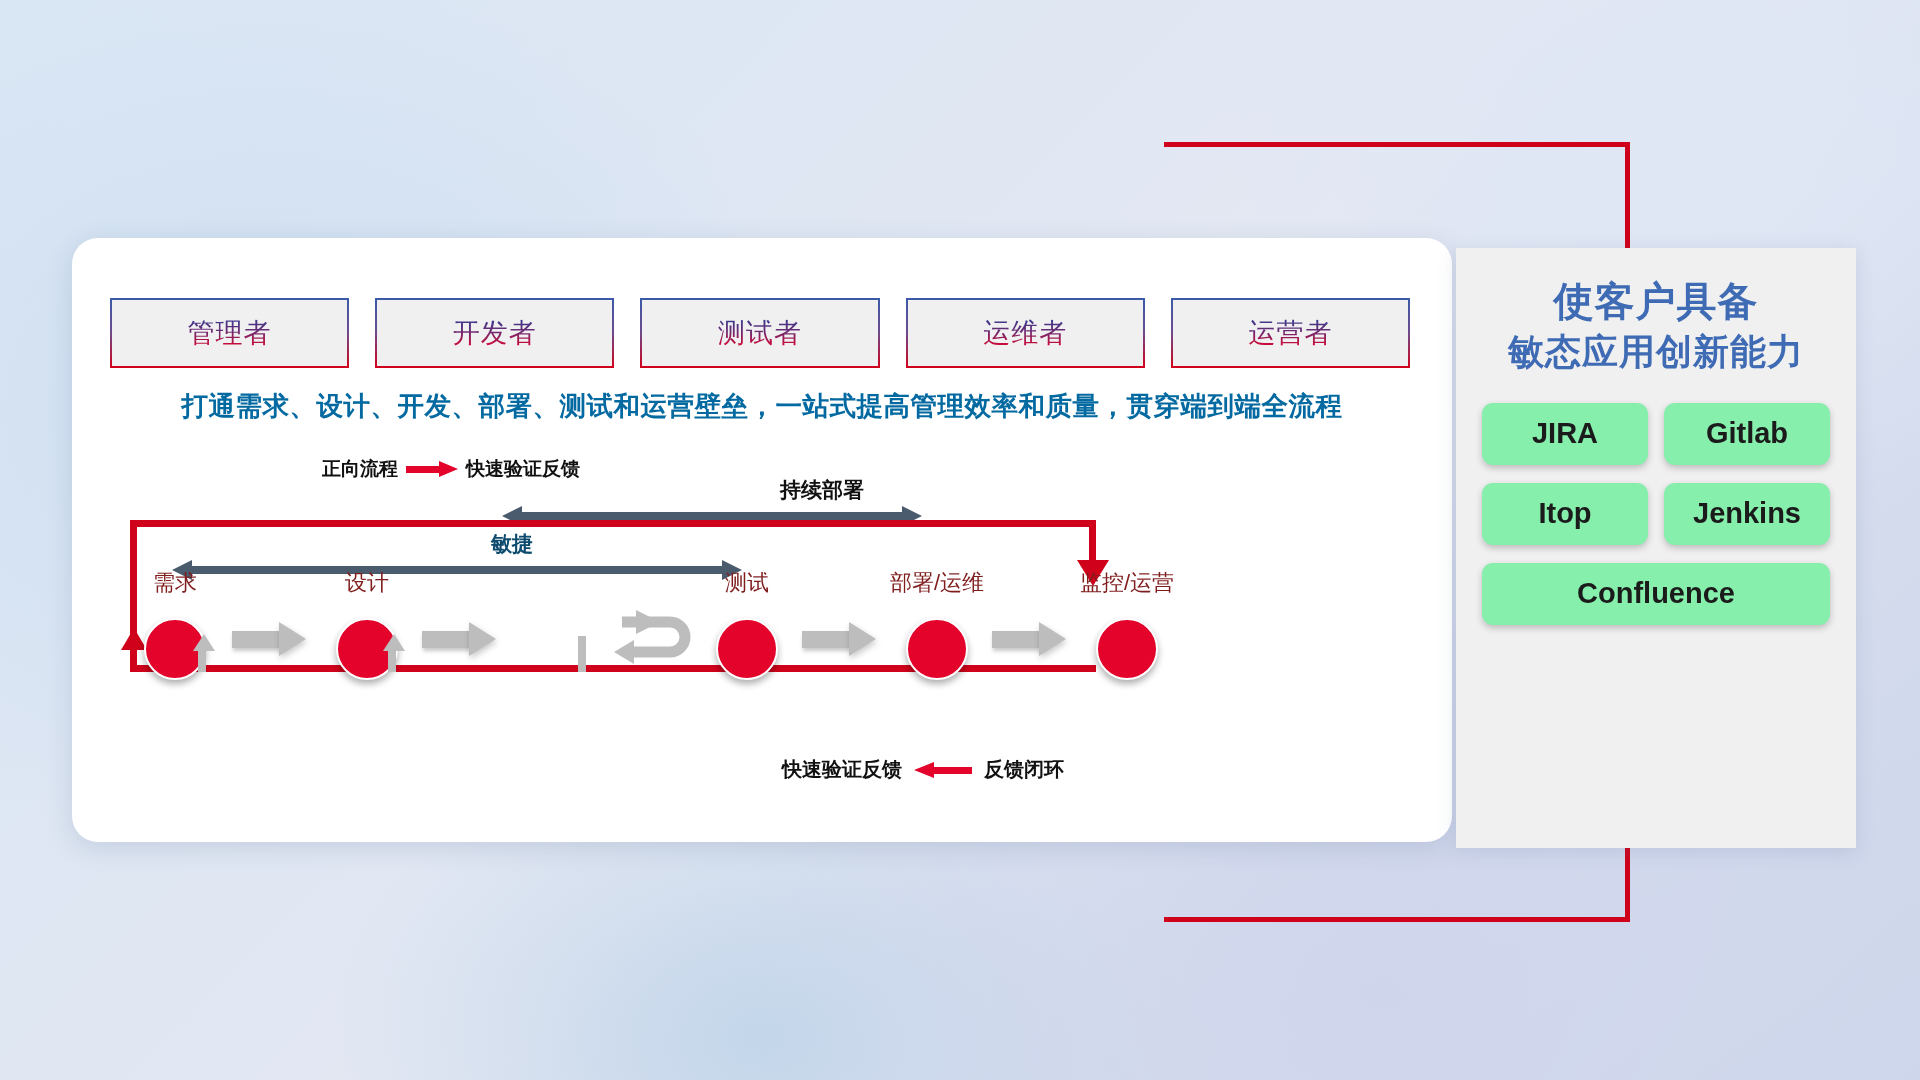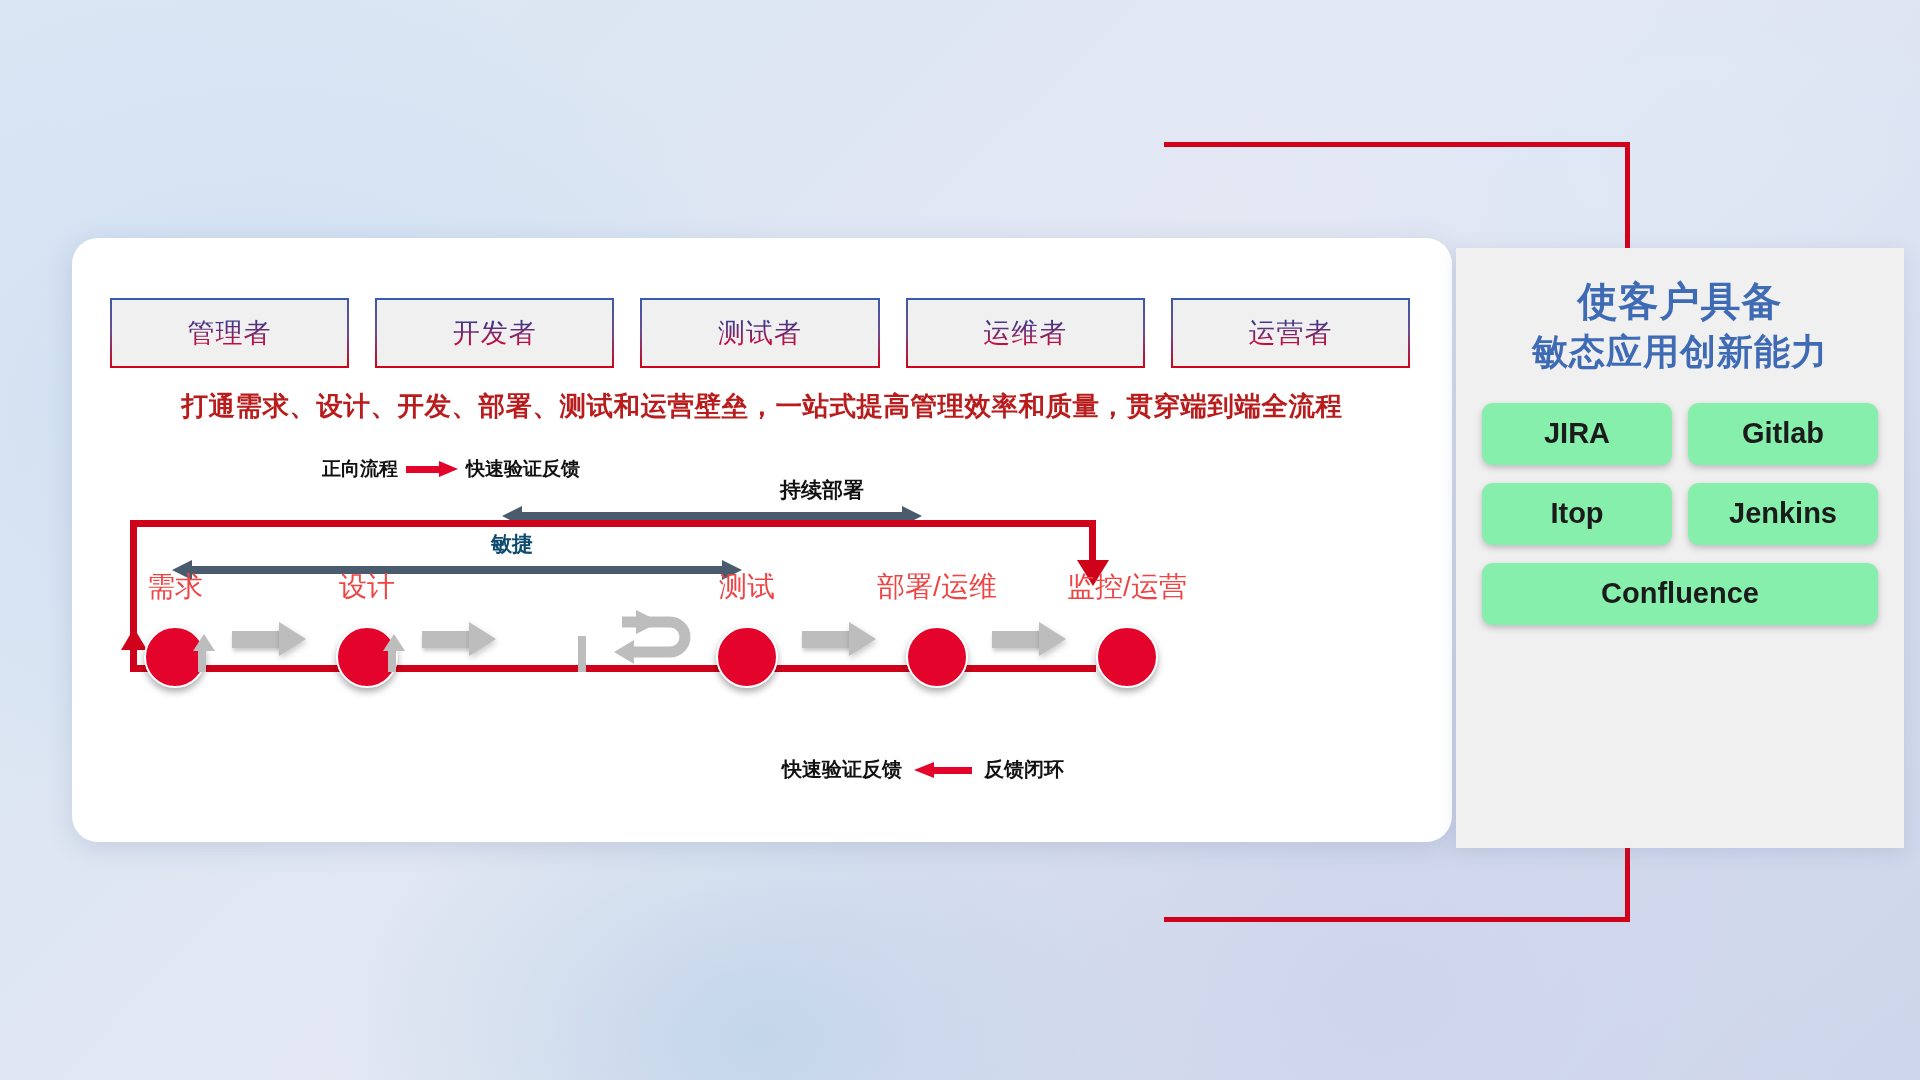--- a/index.html
+++ b/index.html
@@ -69,21 +69,21 @@
   }
 
   
   .headline {
     position: absolute;
     left: 0; top: 150px;
     width: 1380px;
     text-align: center;
     font-size: 26.5px;
     font-weight: bold;
-    color: #b91c1c;
+    color: #0369a1;
     letter-spacing: 0.5px;
   }
 
   
   .legend-forward {
     position: absolute;
     left: 250px; top: 218px;
     display: flex; align-items: center; gap: 8px;
     font-size: 19px; font-weight: bold; color: #111;
   }
@@ -168,21 +168,21 @@
   .stages {
     position: absolute; left: 38px; top: 330px;
     width: 1300px; height: 130px;
   }
   .stage {
     position: absolute;
     width: 130px;
     text-align: center;
   }
   .stage-label {
-    font-size: 28px; color: #ef4444; white-space: nowrap;
+    font-size: 22px; color: #7f1d1d; white-space: nowrap;
     margin-bottom: 20px;
   }
   .stage-dot {
     width: 62px; height: 62px; border-radius: 50%;
     background: #e3032b;
     margin: 0 auto;
     box-shadow: 0 4px 7px rgba(0,0,0,0.32);
     border: 2px solid #ffffff;
   }
 
@@ -241,21 +241,21 @@
     left: 0; top: 0;
     border-right: 20px solid #e3032b;
     border-top: 8px solid transparent;
     border-bottom: 8px solid transparent;
   }
 
   
   .side-panel {
     position: absolute;
     left: 1456px; top: 248px;
-    width: 448px; height: 600px;
+    width: 400px; height: 600px;
     background: #f0f0f0;
     box-shadow: 0 4px 18px rgba(80,100,140,0.16);
     padding: 26px 26px 0 26px;
   }
   .panel-title {
     text-align: center;
     color: #3f6bb5;
     font-weight: bold;
     letter-spacing: 1px;
   }

